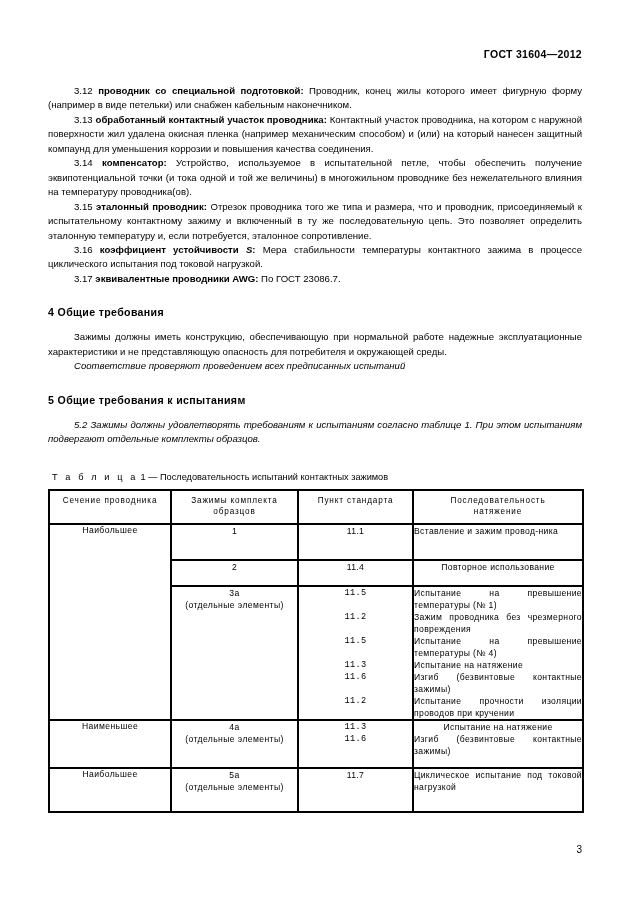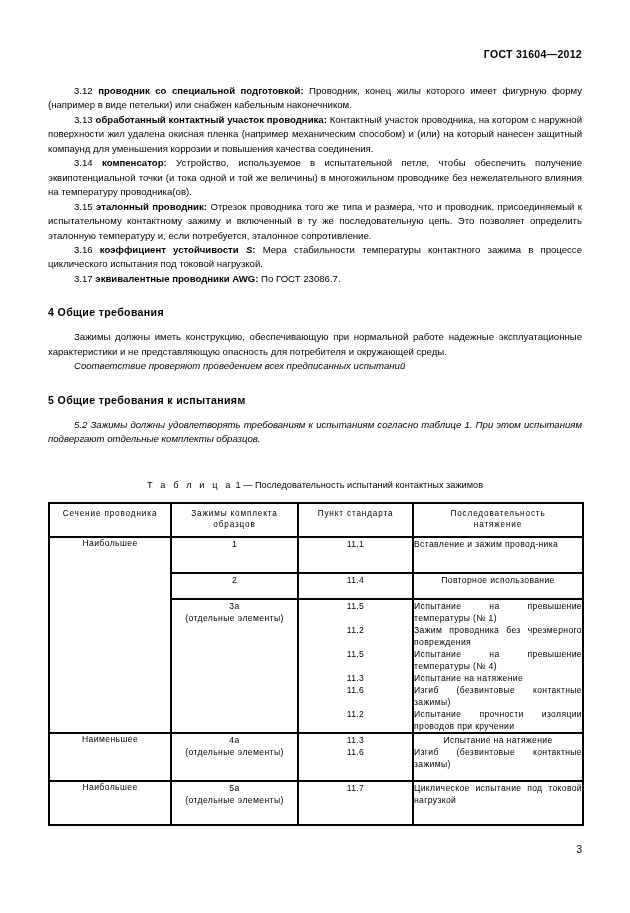--- a/index.html
+++ b/index.html
@@ -70,23 +70,22 @@
     margin: 0;
     padding: 0;
   }
 
   .gap-before-h { height: 20px; }
   .gap-after-h  { height: 12px; }
 
   
   .table-caption {
     font-size: 9.2px;
-    margin: 12px;
+    margin: 4px;
     white-space: nowrap;
-    text-align: center;
   }
   .table-caption .tword {
     letter-spacing: 2.6px;
   }
 
   
   table.gost {
     border-collapse: collapse;
     width: 534px;
     table-layout: fixed;
@@ -140,21 +139,21 @@
   td.c-seq.center {
     text-align: center;
   }
   .seq-line { display: block; }
   .seq-block { margin: 0; }
   .seq-block + .seq-block { margin-top: 0; }
 
   .clause-stack span { display: block; }
 
   
-  .vstack > div { line-height: 12px; }
+  .vstack > div { line-height: 12px; font-family: Liberation Mono, monospace; }
 
   
   .page-number {
     position: absolute;
     right: 48px;
     bottom: 58px;
     font-size: 10px;
   }
 </style>
 </head>

